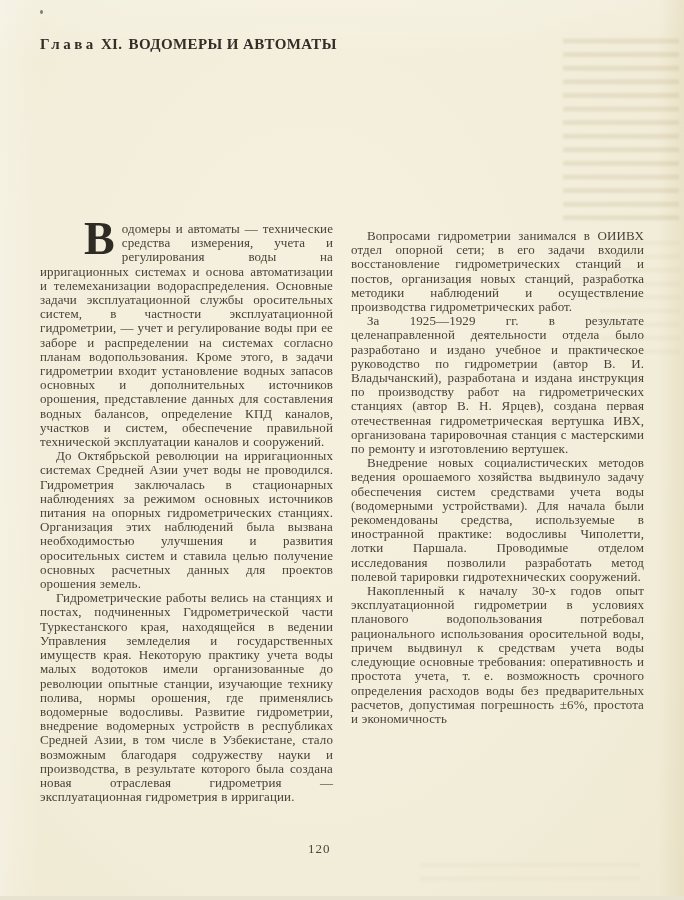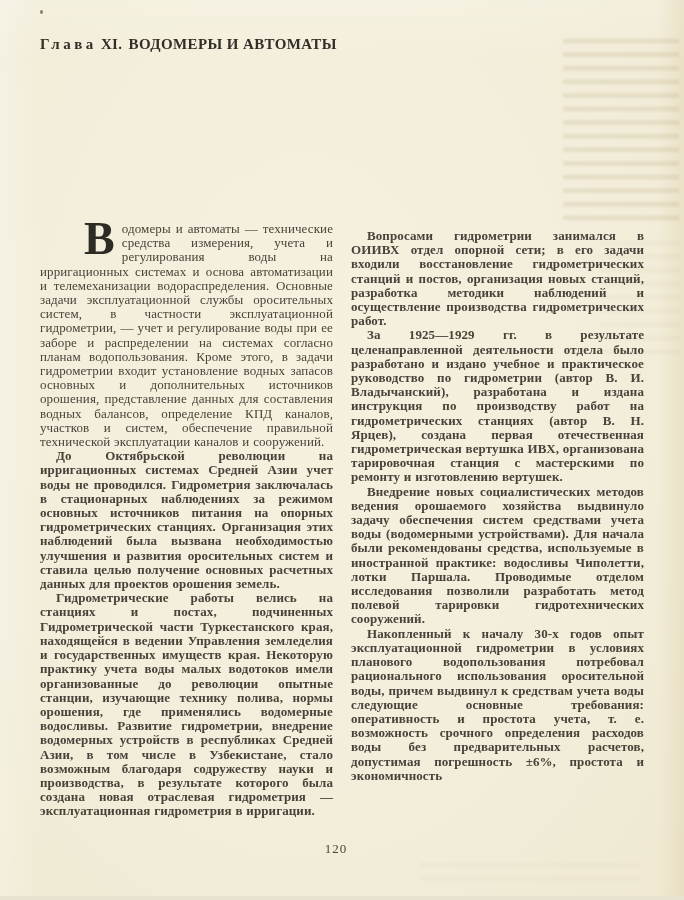--- a/index.html
+++ b/index.html
@@ -24,32 +24,32 @@
   .chapter .ch-word{letter-spacing:3.5px;margin-right:4px;}
   .chapter .ch-num{margin-right:6px;}
   .col{
     position:absolute;width:293px;
     font-size:13px;line-height:14.2px;
     color:#48423a;text-align:justify;
     letter-spacing:0.1px;word-spacing:0.4px;
     hyphens:auto;-webkit-hyphens:auto;
   }
   .col p{margin:0;}
-  .col p.indent{text-indent:16px;font-weight:bold;}
+  .col p.indent{text-indent:16px;}
   .col-left{left:40px;top:222px;}
   .col-right{left:351px;top:229px;}
   .dropcap{
     float:left;font-weight:bold;color:#2e2a24;
     font-size:46px;line-height:0.72;
     margin:0 7px 1px 44px;
     font-family:"Liberation Serif","DejaVu Serif",serif;
   }
   .folio{
     position:absolute;left:308px;top:841px;width:56px;
-    text-align:center;font-size:13px;color:#4a443c;letter-spacing:1px;
+    font-size:13px;color:#4a443c;letter-spacing:1px;
   }
   
   .ghost{
     position:absolute;pointer-events:none;
     background:repeating-linear-gradient(
       to bottom,
       rgba(0,0,0,0) 0px, rgba(0,0,0,0) 4px,
       rgba(168,148,105,0.55) 5px, rgba(168,148,105,0.55) 9px,
       rgba(0,0,0,0) 10px, rgba(0,0,0,0) 13.6px);
     filter:blur(1.3px);

